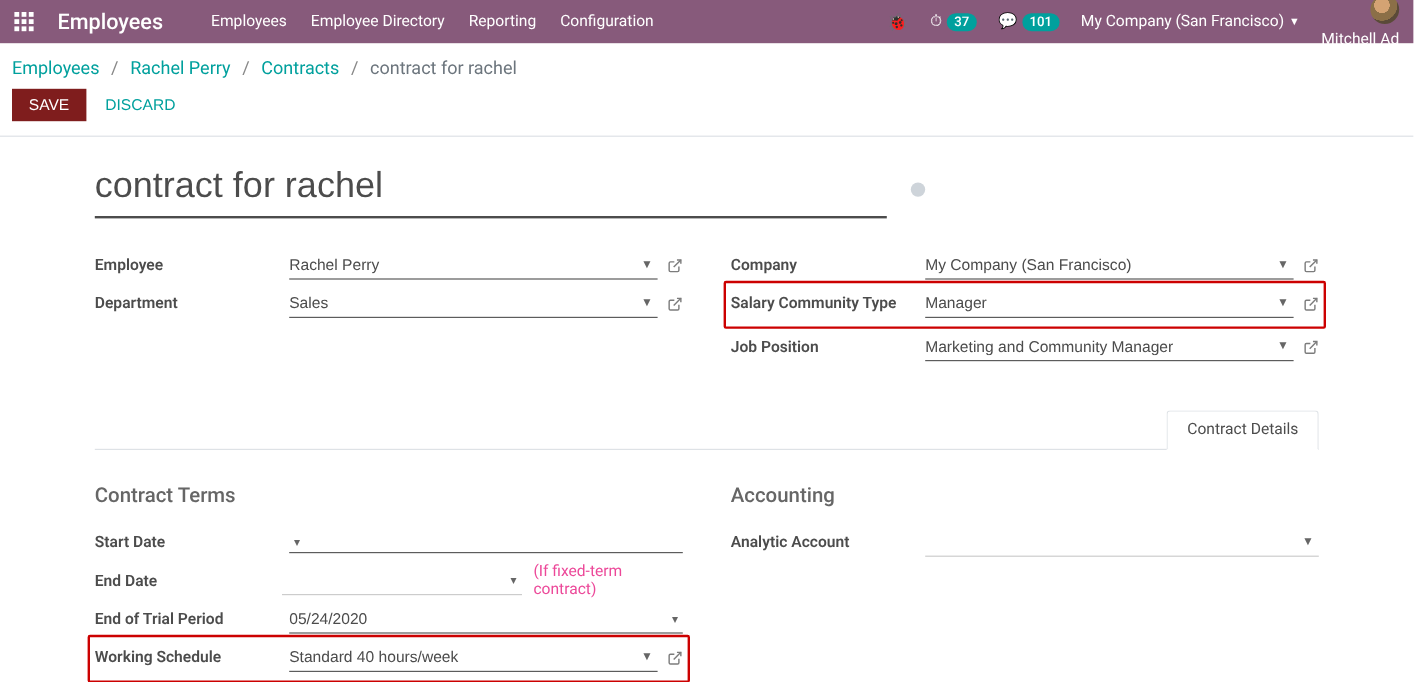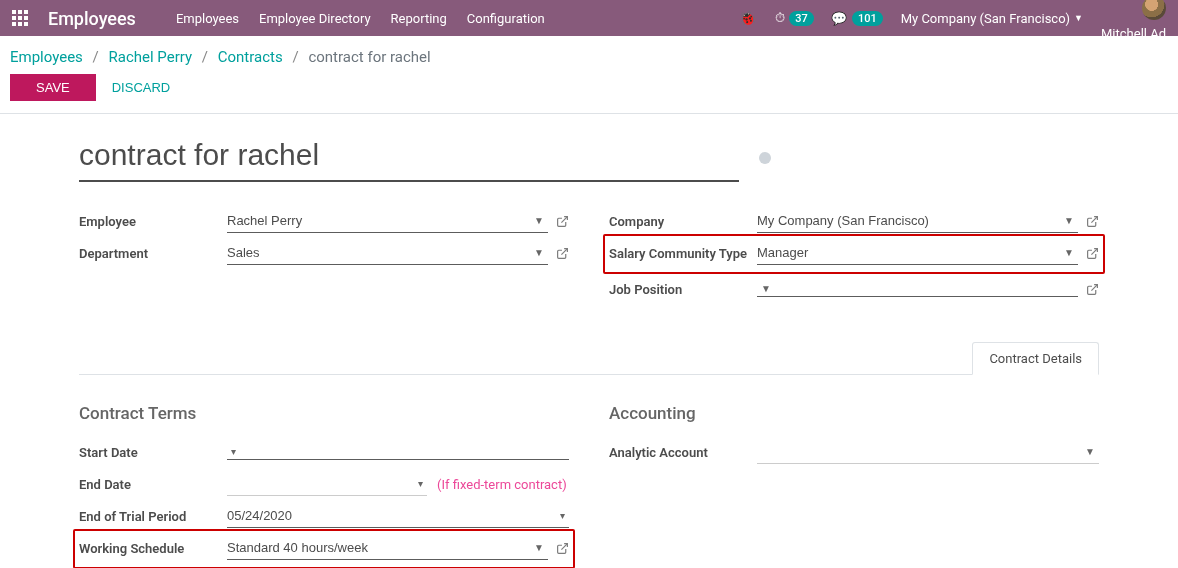--- a/index.html
+++ b/index.html
@@ -14,31 +14,31 @@
 .bug-icon { font-size: 14px; }
 .clock-badge, .chat-badge { display: flex; align-items: center; gap: 4px; }
 .badge-count { background: #00a09d; color: #fff; border-radius: 8px; padding: 1px 6px; font-size: 11px; font-weight: 500; }
 .company-sel { display: flex; align-items: center; gap: 4px; }
 .avatar { width: 24px; height: 24px; border-radius: 50%; background: radial-gradient(circle at 40% 35%, #d4a373 30%, #8b6f47 31%, #8b6f47 60%, #5a4a38 61%); margin-left: 4px; }
 .breadcrumb-row { padding: 12px 10px 8px; font-size: 15px; }
 .breadcrumb-row a { color: #00a09d; text-decoration: none; }
 .breadcrumb-row .sep { color: #888; margin: 0 6px; }
 .breadcrumb-row .current { color: #6c757d; }
 .action-row { padding: 0 10px 12px; display: flex; gap: 16px; align-items: center; }
-.btn-save { background: #be185d; color: #fff; border: none; padding: 6px 26px; font-size: 13px; font-weight: 500; cursor: pointer; }
+.btn-save { background: #7f1d1d; color: #fff; border: none; padding: 6px 14px; font-size: 13px; font-weight: 500; cursor: pointer; }
 .btn-discard { background: none; border: none; color: #00a09d; font-size: 13px; font-weight: 500; cursor: pointer; }
 .divider { border-top: 1px solid #dee2e6; }
 .sheet { max-width: 1080px; margin: 0 auto; padding: 20px 30px; }
 .rec-title { display: flex; align-items: center; }
 .rec-title input { font-size: 30px; border: none; border-bottom: 2px solid #4c4c4c; padding: 4px 0 8px; width: 660px; outline: none; color: #4c4c4c; }
 .status-dot { width: 12px; height: 12px; border-radius: 50%; background: #ced4da; margin-left: 20px; }
 .form-grid { display: flex; gap: 40px; margin-top: 24px; }
 .form-col { flex: 1; }
 .form-row { display: flex; align-items: center; min-height: 30px; margin-bottom: 2px; }
-.form-row label { width: 148px; font-weight: 600; font-size: 13px; color: #4c4c4c; }
+.form-row label { width: 162px; font-weight: 600; font-size: 13px; color: #4c4c4c; }
 .field-wrap { flex: 1; display: flex; align-items: center; border-bottom: 1px solid #5c5c5c; padding: 2px 0; }
 .field-wrap input { border: none; flex: 1; font-size: 13px; outline: none; background: transparent; color: #4c4c4c; padding: 2px 0; }
 .caret { color: #666; font-size: 10px; cursor: pointer; padding: 0 4px; }
 .ext-link { color: #7c7c7c; margin-left: 8px; cursor: pointer; }
 .ext-link svg { width: 13px; height: 13px; display: block; }
 .highlighted { border: 2px solid #c00; border-radius: 2px; padding: 2px 4px; margin: -4px -6px 0 -6px; }
 .tabs { display: flex; border-bottom: 1px solid #dee2e6; margin-top: 36px; justify-content: flex-end; }
 .tab { padding: 8px 16px; font-size: 13px; color: #6c757d; cursor: pointer; border: 1px solid transparent; margin-bottom: -1px; }
 .tab.active { color: #4c4c4c; border: 1px solid #dee2e6; border-bottom-color: #fff; border-radius: 3px 3px 0 0; background: #fff; }
 .tab-body { display: flex; gap: 40px; padding-top: 28px; }
@@ -172,20 +172,21 @@
                 <path d="M18 13v6a2 2 0 0 1-2 2H5a2 2 0 0 1-2-2V8a2 2 0 0 1 2-2h6"></path>
                 <polyline points="15 3 21 3 21 9"></polyline>
                 <line x1="10" y1="14" x2="21" y2="3"></line>
               </svg>
             </span>
         </div>
       </div>
       <div class="form-row">
         <label>Job Position</label>
         <div class="field-wrap">
+          <input value="Marketing and Community Manager" style="">
           <span class="caret">▼</span>
         </div>
         <span class="ext-link">
             <svg viewBox="0 0 24 24" fill="none" stroke="currentColor" stroke-width="2.2">
               <path d="M18 13v6a2 2 0 0 1-2 2H5a2 2 0 0 1-2-2V8a2 2 0 0 1 2-2h6"></path>
               <polyline points="15 3 21 3 21 9"></polyline>
               <line x1="10" y1="14" x2="21" y2="3"></line>
             </svg>
           </span>
       </div>

